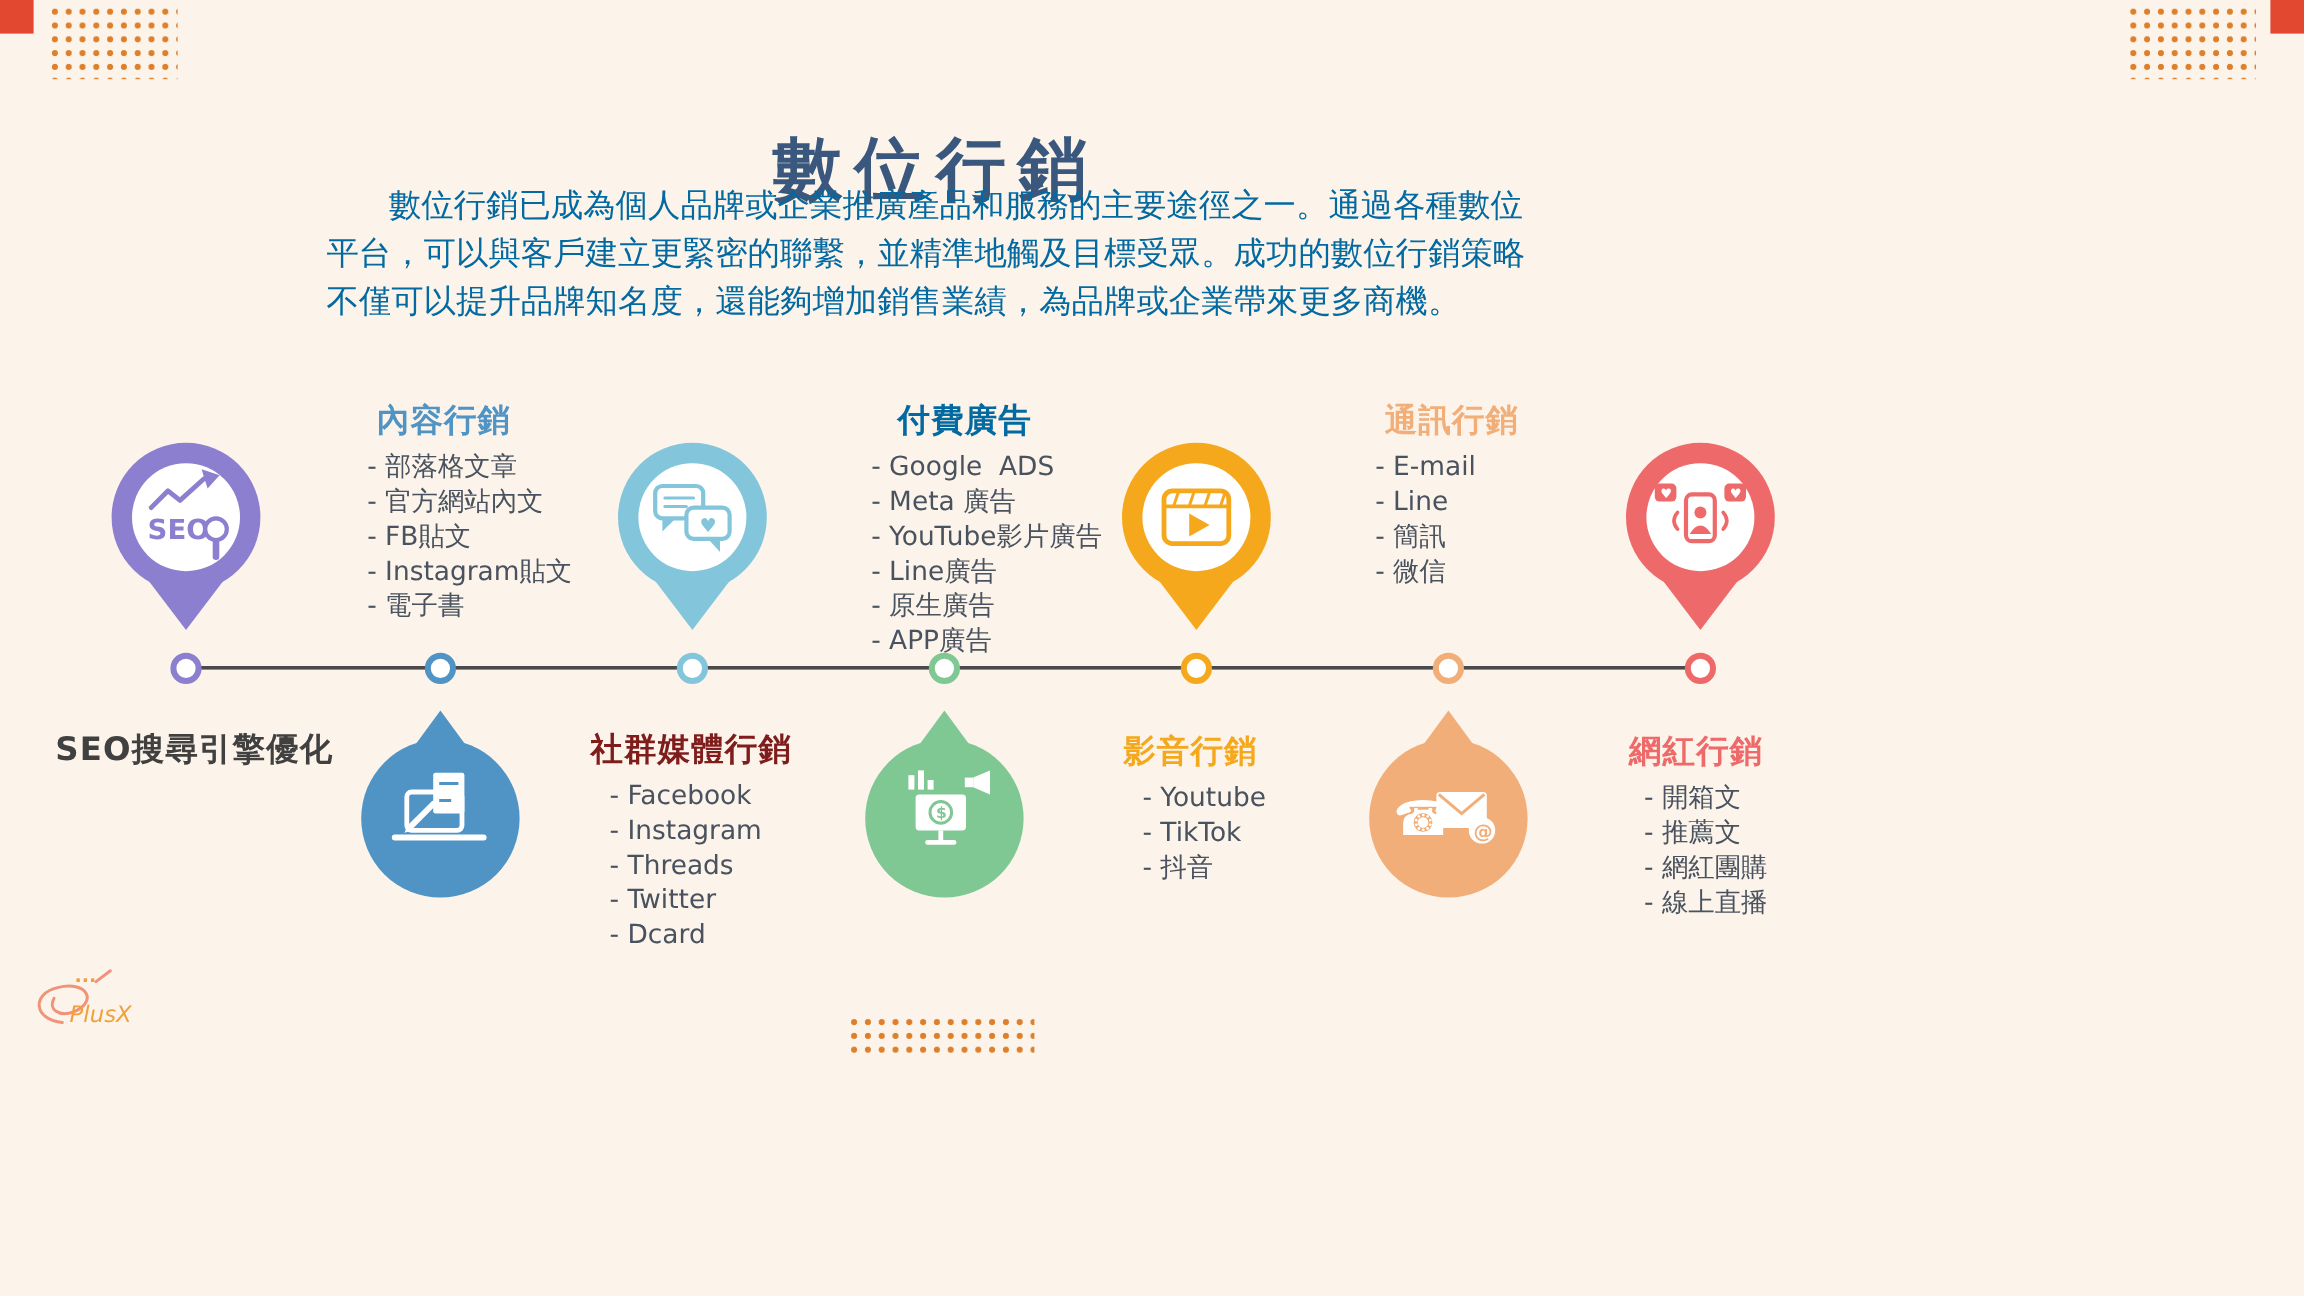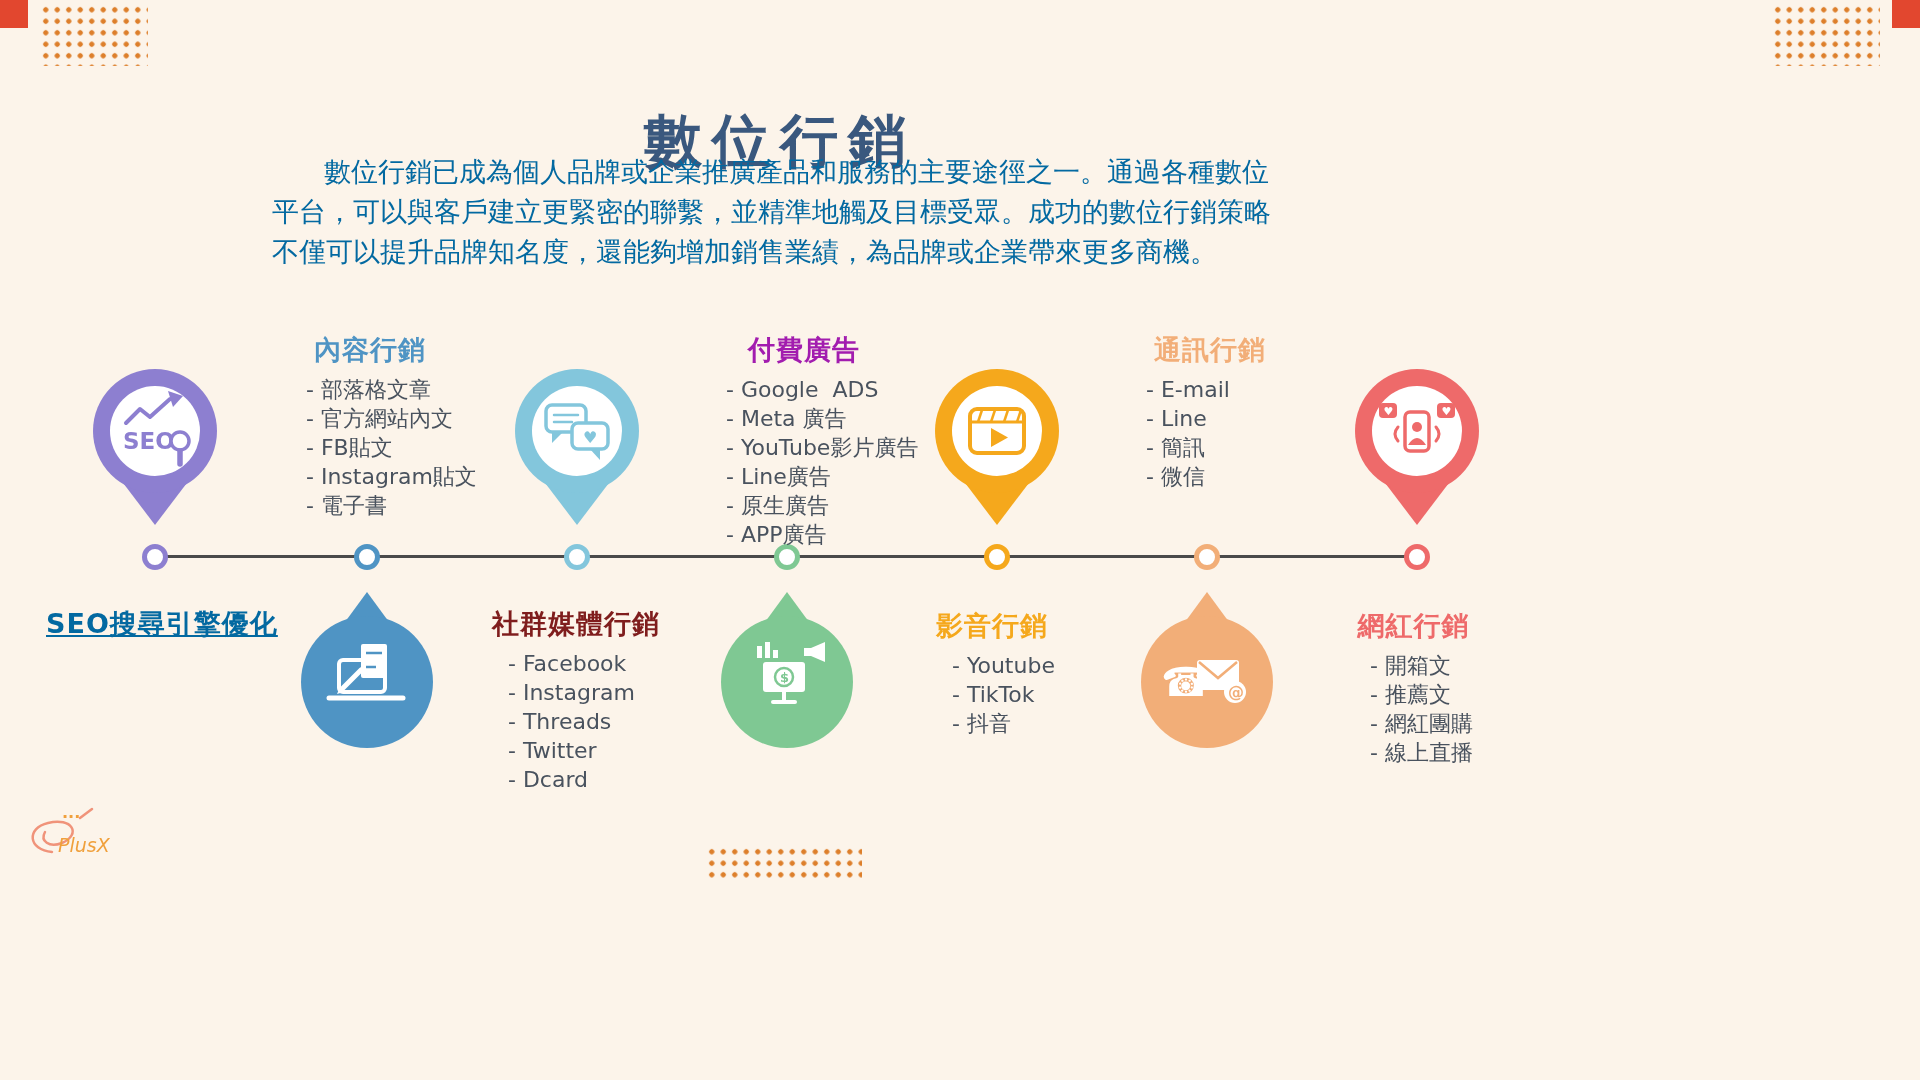--- a/index.html
+++ b/index.html
@@ -83,21 +83,21 @@
         <circle cx="65" cy="64" r="62" fill="currentColor"></circle>
         <circle cx="65" cy="64" r="45" fill="#ffffff"></circle>
         <polyline points="36,56 50,42 60,50 80,32" fill="none" stroke="currentColor" stroke-width="4" stroke-linecap="round" stroke-linejoin="round"></polyline>
         <polygon points="78,24 93,29 83,40" fill="currentColor"></polygon>
         <text x="33" y="82" font-size="23" font-weight="bold" fill="currentColor">SEO</text>
         <circle cx="90" cy="74" r="9" fill="#ffffff" stroke="currentColor" stroke-width="3.5"></circle>
         <line x1="90" y1="84" x2="90" y2="97" stroke="currentColor" stroke-width="5.5" stroke-linecap="round"></line>
       </svg>
     </div>
     <div class="label label-below" style="left:46px;top:606px;">
-      <div class="cat-title" style="color: #0369a1; text-decoration: underline;">SEO搜尋引擎優化</div>
+      <div class="cat-title" style="color: #404040;">SEO搜尋引擎優化</div>
     </div>
   </section>
 
   <section>
     <div class="marker" style="left: 299px; top: 590px; color: rgb(79, 148, 196);">
       <svg width="136" height="162" viewBox="0 0 136 162">
         <polygon points="68,2 27,58 109,58" fill="currentColor"></polygon>
         <circle cx="68" cy="92" r="66" fill="currentColor"></circle>
         <rect x="62" y="54" width="26" height="34" rx="2" fill="#ffffff"></rect>
         <line x1="67" y1="63" x2="83" y2="63" stroke="currentColor" stroke-width="2.5"></line>
@@ -159,21 +159,21 @@
         <line x1="65" y1="102" x2="65" y2="110" stroke="#ffffff" stroke-width="4"></line>
         <line x1="54" y1="112" x2="76" y2="112" stroke="#ffffff" stroke-width="4" stroke-linecap="round"></line>
         <polygon points="92,58 106,52 106,72 92,66" fill="#ffffff"></polygon>
         <rect x="85" y="58" width="7" height="8" fill="#ffffff"></rect>
         <rect x="38" y="56" width="5" height="12" fill="#ffffff"></rect>
         <rect x="46" y="52" width="5" height="16" fill="#ffffff"></rect>
         <rect x="54" y="60" width="5" height="8" fill="#ffffff"></rect>
       </svg>
     </div>
     <div class="label label-above" style="left:726px;top:332px;">
-      <div class="cat-title" style="color: #a21caf; margin-left: 22px;">付費廣告</div>
+      <div class="cat-title" style="color: #0369a1; margin-left: 22px;">付費廣告</div>
       <div class="cat-list">
           <div class="cat-item">- Google  ADS</div>
           <div class="cat-item">- Meta 廣告</div>
           <div class="cat-item">- YouTube影片廣告</div>
           <div class="cat-item">- Line廣告</div>
           <div class="cat-item">- 原生廣告</div>
           <div class="cat-item">- APP廣告</div>
         </div>
     </div>
   </section>

